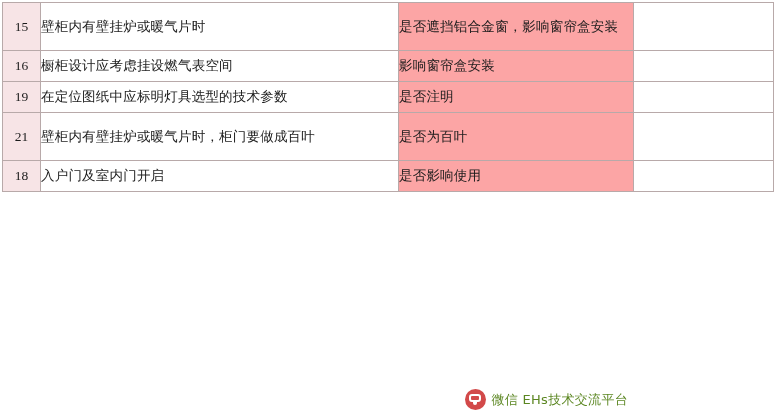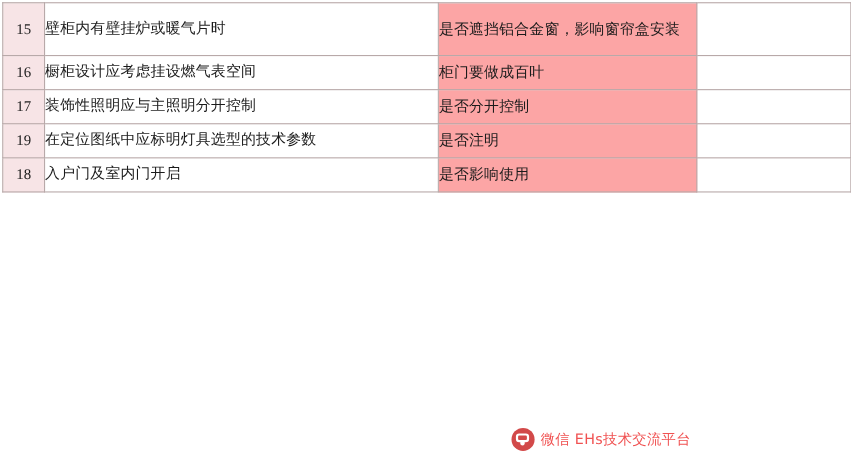--- a/index.html
+++ b/index.html
@@ -103,21 +103,21 @@
     position: absolute;
     left: 8.5px;
     top: 10.5px;
     width: 4px;
     height: 5px;
     background: #ffffff;
     border-radius: 0 0 2px 2px;
   }
   .stamp-text {
     font-size: 13px;
-    color: #ef4444;
+    color: #4d7c0f;
     font-family: "DejaVu Sans", sans-serif;
     white-space: nowrap;
     letter-spacing: 0.3px;
   }
 </style>
 </head>
 <body>
 
 <div class="sheet">
 
@@ -133,40 +133,40 @@
       <tr class="h2">
         <td class="num">15</td>
         <td class="item">壁柜内有壁挂炉或暖气片时</td>
         <td class="check">是否遮挡铝合金窗，影响窗帘盒安装</td>
         <td class="note"></td>
       </tr>
 
       <tr class="h1">
         <td class="num">16</td>
         <td class="item">橱柜设计应考虑挂设燃气表空间</td>
-        <td class="check">柜门要做成百叶</td>
+        <td class="check">影响窗帘盒安装</td>
         <td class="note"></td>
       </tr>
 
-      <tr class="h1">
-        <td class="num">17</td>
-        <td class="item">装饰性照明应与主照明分开控制</td>
-        <td class="check">是否分开控制</td>
-        <td class="note"></td>
-      </tr>
 
       <tr class="h1">
         <td class="num">19</td>
         <td class="item">在定位图纸中应标明灯具选型的技术参数</td>
         <td class="check">是否注明</td>
         <td class="note"></td>
       </tr>
 
 
 
+      <tr class="h2">
+        <td class="num">21</td>
+        <td class="item">壁柜内有壁挂炉或暖气片时，柜门要做成百叶</td>
+        <td class="check">是否为百叶</td>
+        <td class="note"></td>
+      </tr>
 
       <tr class="h1">
         <td class="num">18</td>
         <td class="item">入户门及室内门开启</td>
         <td class="check">是否影响使用</td>
         <td class="note"></td>
       </tr>
 
 
 

